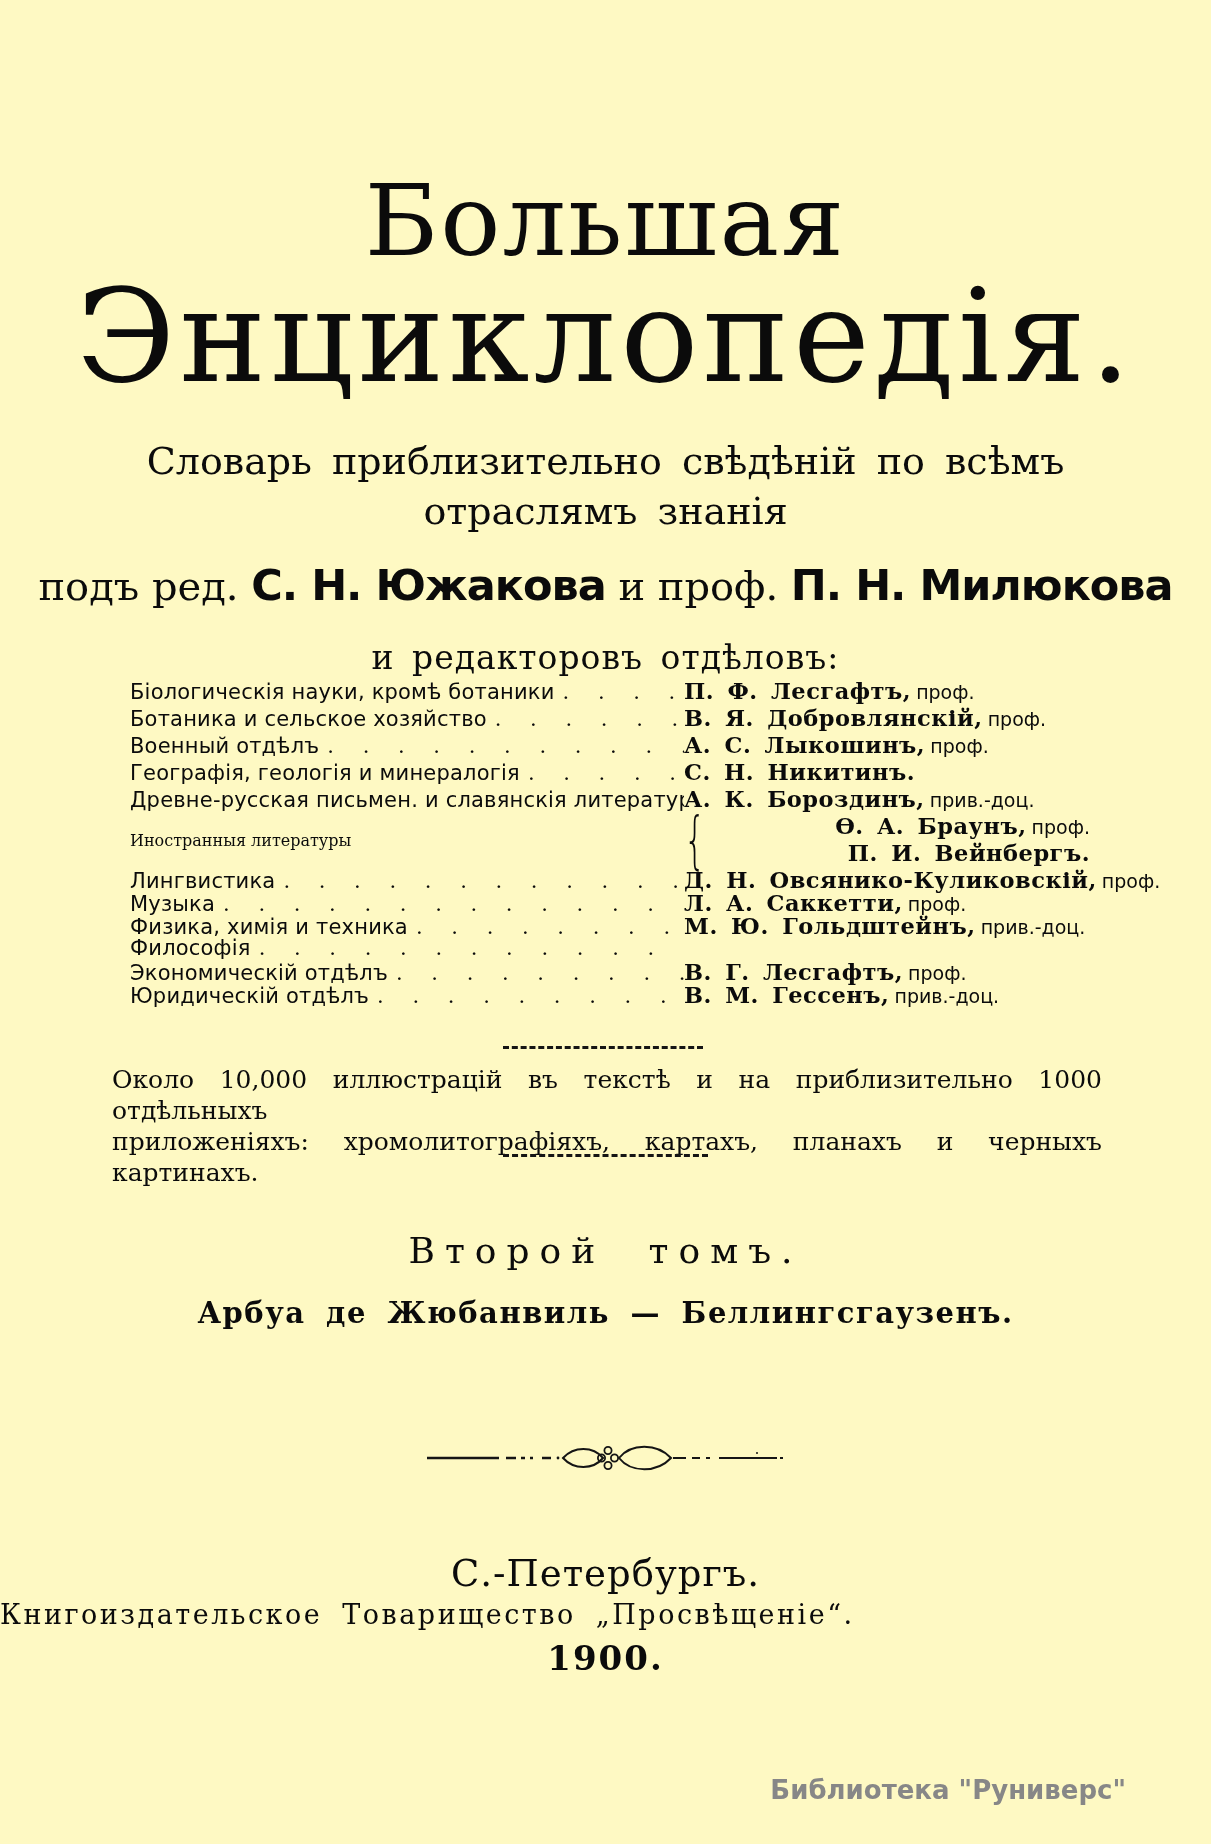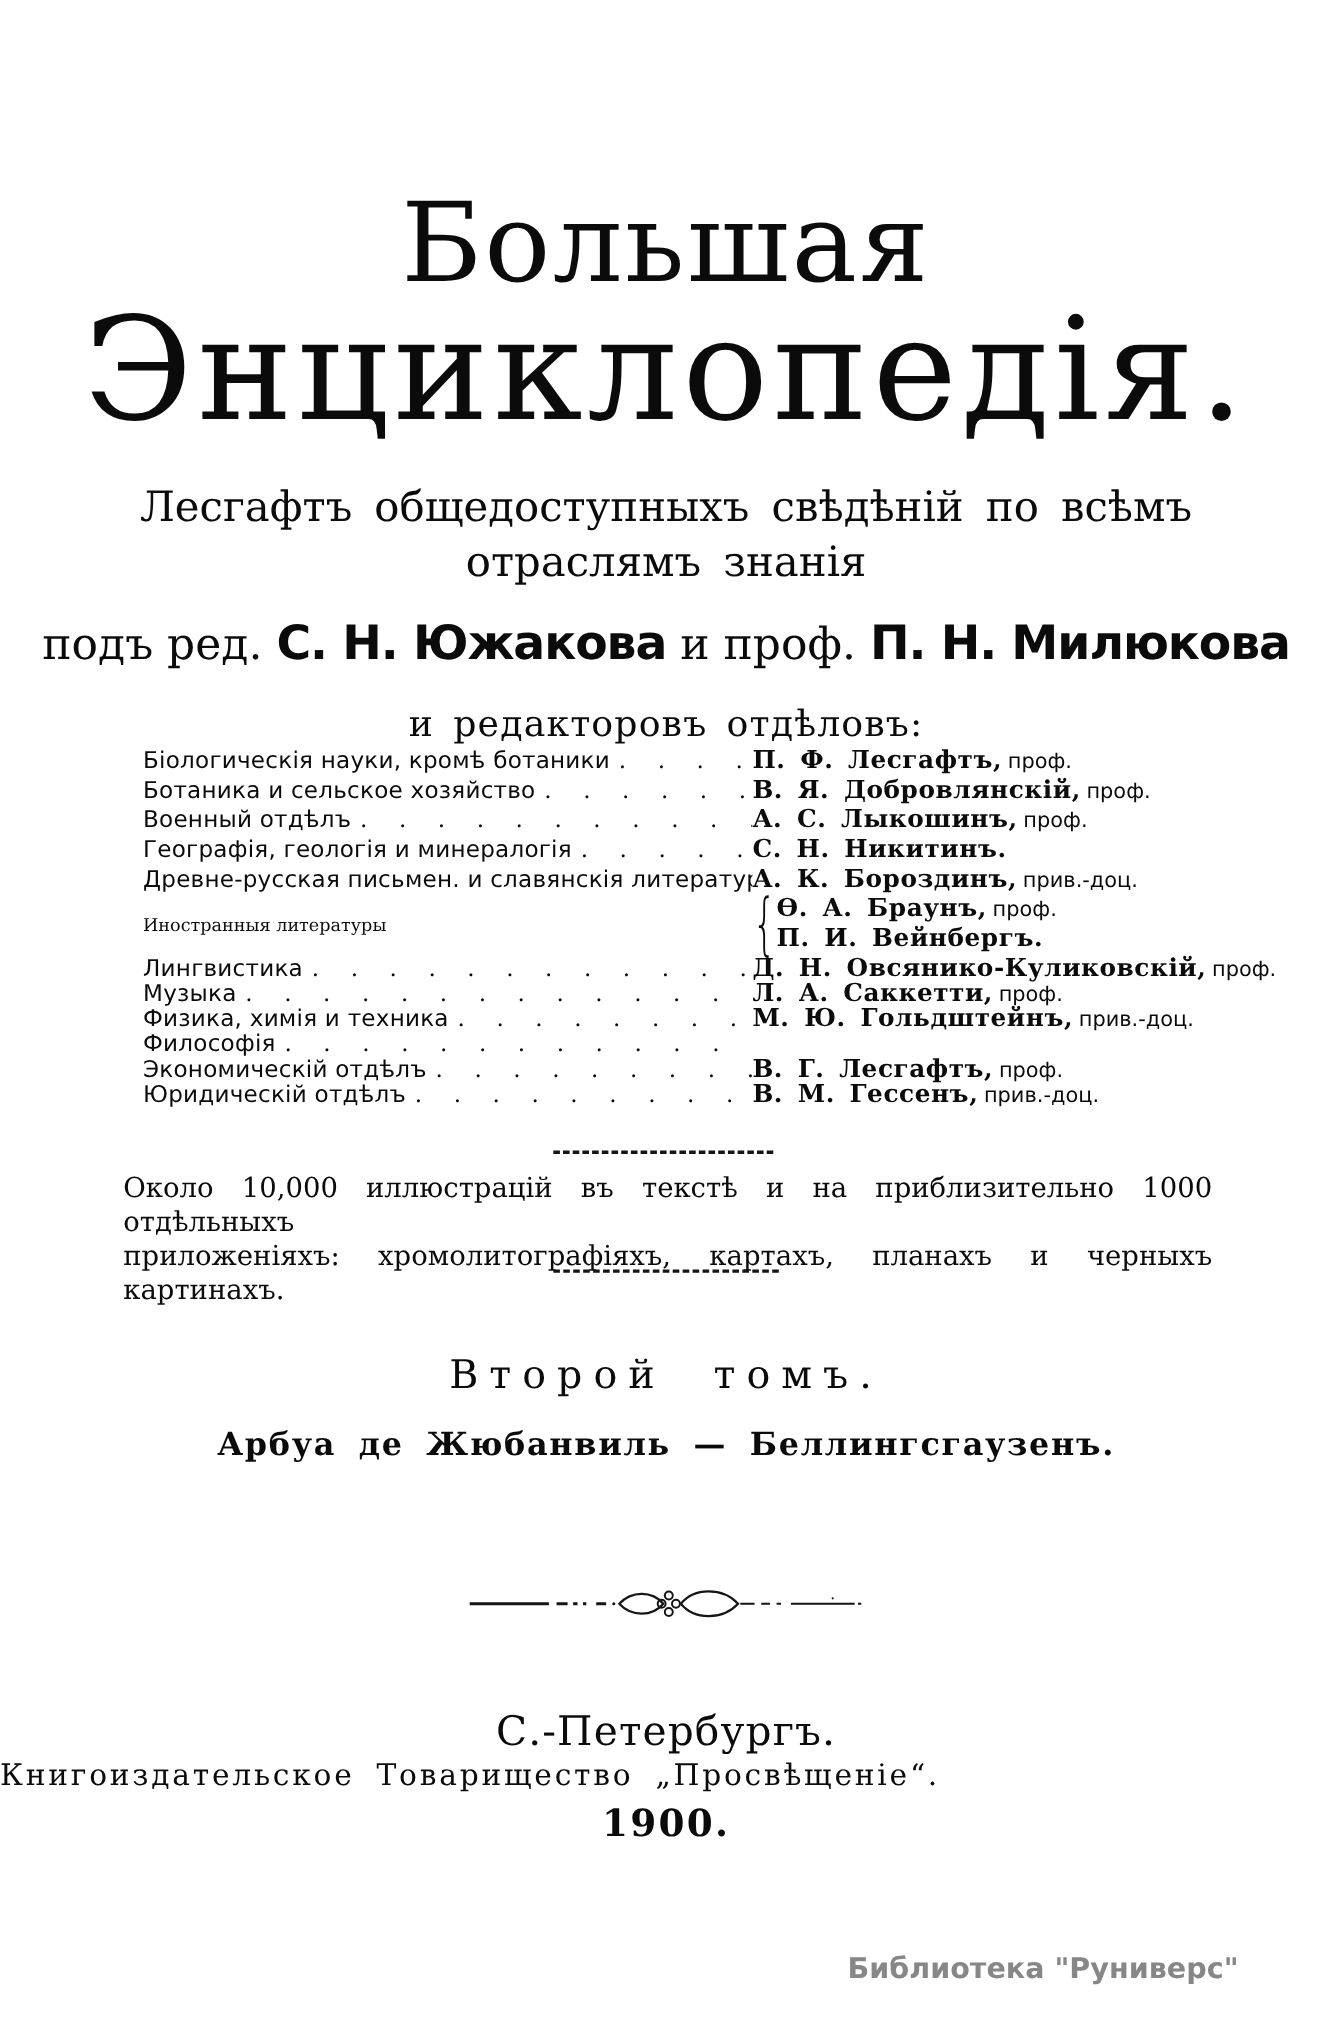--- a/index.html
+++ b/index.html
@@ -1,20 +1,20 @@
 <!DOCTYPE html>
 <html><head>
 <meta charset="utf-8">
 <style>
   html,body{margin:0;padding:0;background:#e8e8e8;}
   .page{
     position:relative;
     width:1211px;height:1844px;
     margin:0 auto;
-    background:#ffffff;
+    background:#fef9c3;
     color:#0b0b0b;
     font-family:"DejaVu Serif","Liberation Serif",serif;
     overflow:hidden;
   }
   .abs{position:absolute;left:0;right:0;}
 
   
   .title-line1{top:168px;text-align:center;font-size:100px;line-height:1.05;letter-spacing:2px;}
   .title-line2{top:268px;text-align:center;font-size:130px;line-height:1.05;letter-spacing:4px;}
 
@@ -40,21 +40,21 @@
   }
   .row .leader{flex:1;overflow:hidden;white-space:nowrap;min-width:0;}
   .row .leader::after{
     content:". . . . . . . . . . . . . . . . . . . . . . . . . . . . . . . .";
     font-size:21px;letter-spacing:11px;font-family:"DejaVu Serif","Liberation Serif",serif;
   }
   .row .right{flex:1;white-space:nowrap;}
   .ed-bold{font-weight:bold;font-size:22.5px;letter-spacing:0.5px;word-spacing:5px;}
   .ed-rank{font-family:"DejaVu Sans","Liberation Sans",sans-serif;font-size:19px;}
 
-  .row-double{display:flex;align-items:center;height:54px;}
+  .row-double{display:flex;align-items:center;height:54px;text-align:right;}
   .row-double .left{width:554px;display:flex;align-items:baseline;overflow:hidden;flex:none;}
   .row-double .brace{
     font-family:"DejaVu Sans","Liberation Sans",sans-serif;
     font-size:62px;font-weight:200;line-height:54px;
     transform:scaleX(0.55);transform-origin:left center;
     width:22px;flex:none;
   }
   .row-double .right{flex:1;}
   .row-double .right > div{height:27px;white-space:nowrap;}
 
@@ -89,21 +89,21 @@
 </style>
 </head>
 <body>
 
 <div class="page">
 
   <div class="abs title-line1">Большая</div>
   <div class="abs title-line2">Энциклопедія.</div>
 
   <div class="abs subtitle">
-    <div>Лесгафтъ общедоступныхъ свѣдѣній по всѣмъ</div>
+    <div>Словарь приблизительно свѣдѣній по всѣмъ</div>
     <div>отраслямъ знанія</div>
   </div>
 
   <div class="abs editors-line">
     <span>подъ ред.</span>
     <span class="ed-name">С. Н. Южакова</span>
     <span>и проф.</span>
     <span class="ed-name">П. Н. Милюкова</span>
   </div>
 

